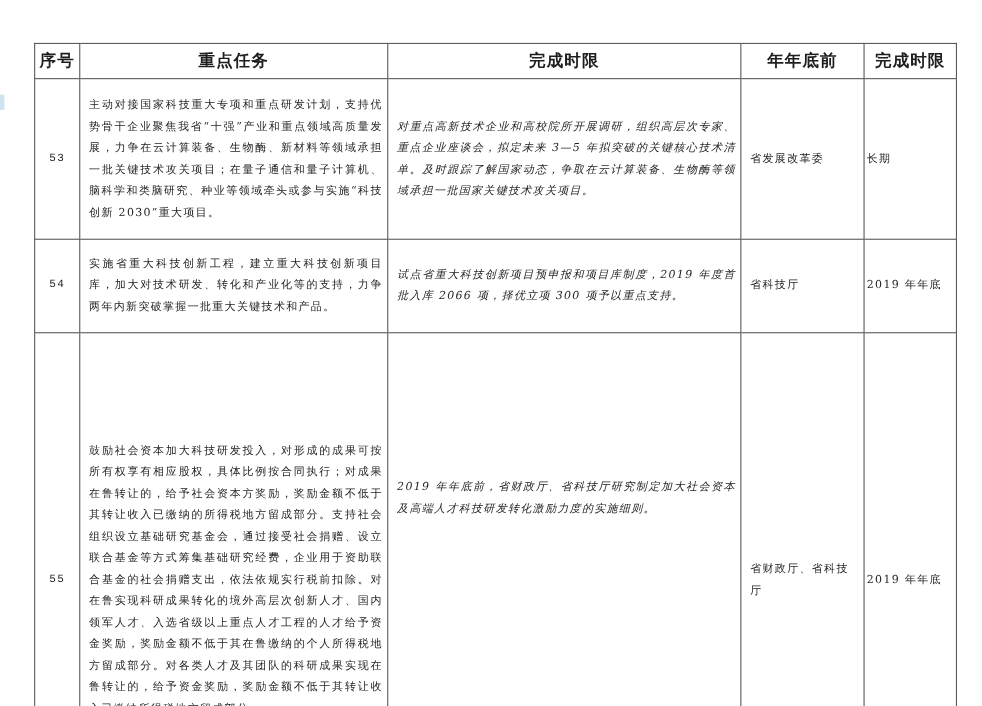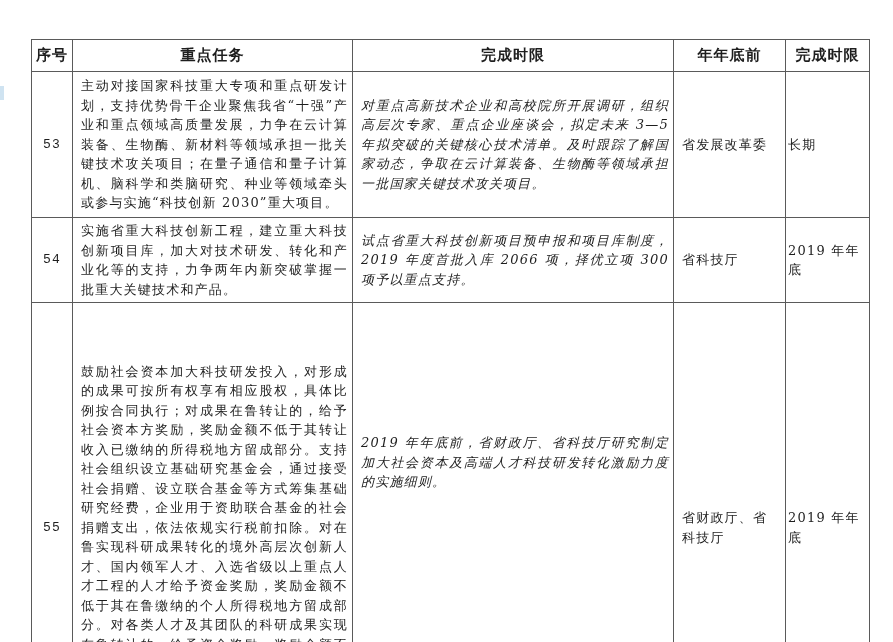--- a/index.html
+++ b/index.html
@@ -16,21 +16,21 @@
   table.doc col.c2 { width: 280px; }
   table.doc col.c3 { width: 321px; }
   table.doc col.c4 { width: 112px; }
   table.doc col.c5 { width: 84px; }
   table.doc th, table.doc td { border: 1.5px solid #5a5a5a; }
   table.doc th {
     height: 31px; font-family: Liberation Serif, serif;
     font-weight: bold; font-size: 15px; letter-spacing: 1px; text-align: center;
     padding: 0;
   }
-  table.doc td { font-size: 13px; line-height: 19.5px; letter-spacing: 1.2px; vertical-align: middle; }
+  table.doc td { font-size: 10px; line-height: 19.5px; letter-spacing: 1.2px; vertical-align: middle; }
   td.num { text-align: center; letter-spacing: 0; font-family: Liberation Mono, monospace; }
   td.task { padding: 3px 4px 3px 8px; vertical-align: top; text-align: justify; }
   td.measure { padding: 3px 4px 3px 8px; vertical-align: middle; text-align: justify; font-style: italic; }
   td.unit { padding: 0 6px 0 8px; }
   td.deadline { letter-spacing: 0.5px; padding: 0 2px; }
   tr.r53 td { height: 139px; }
   tr.r54 td { height: 78px; }
   tr.r55 td { height: 316px; }
   tr.r55 td.measure { vertical-align: top; padding-top: 130px; }
 </style>

